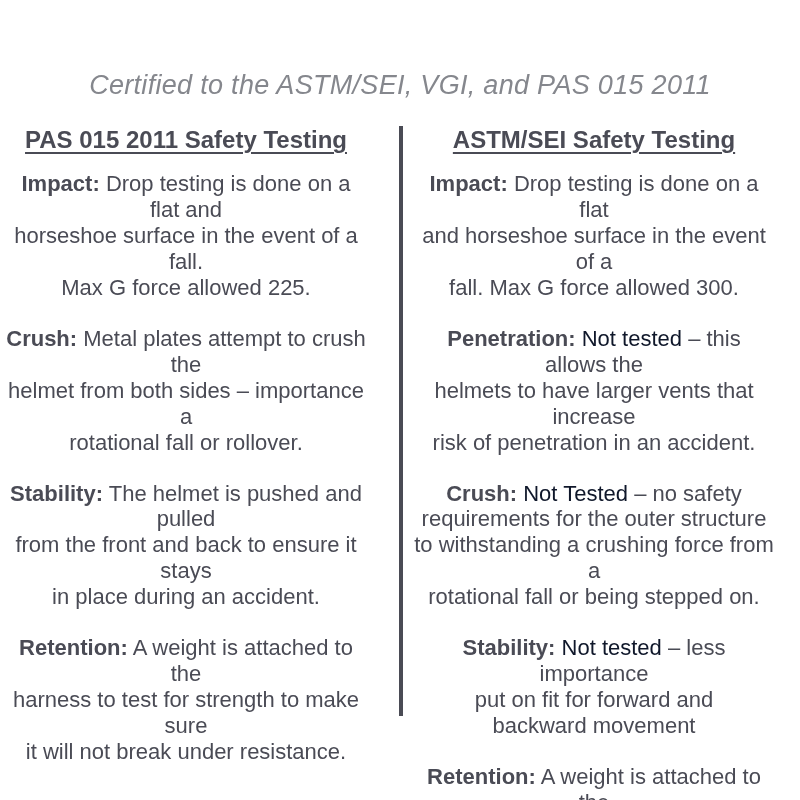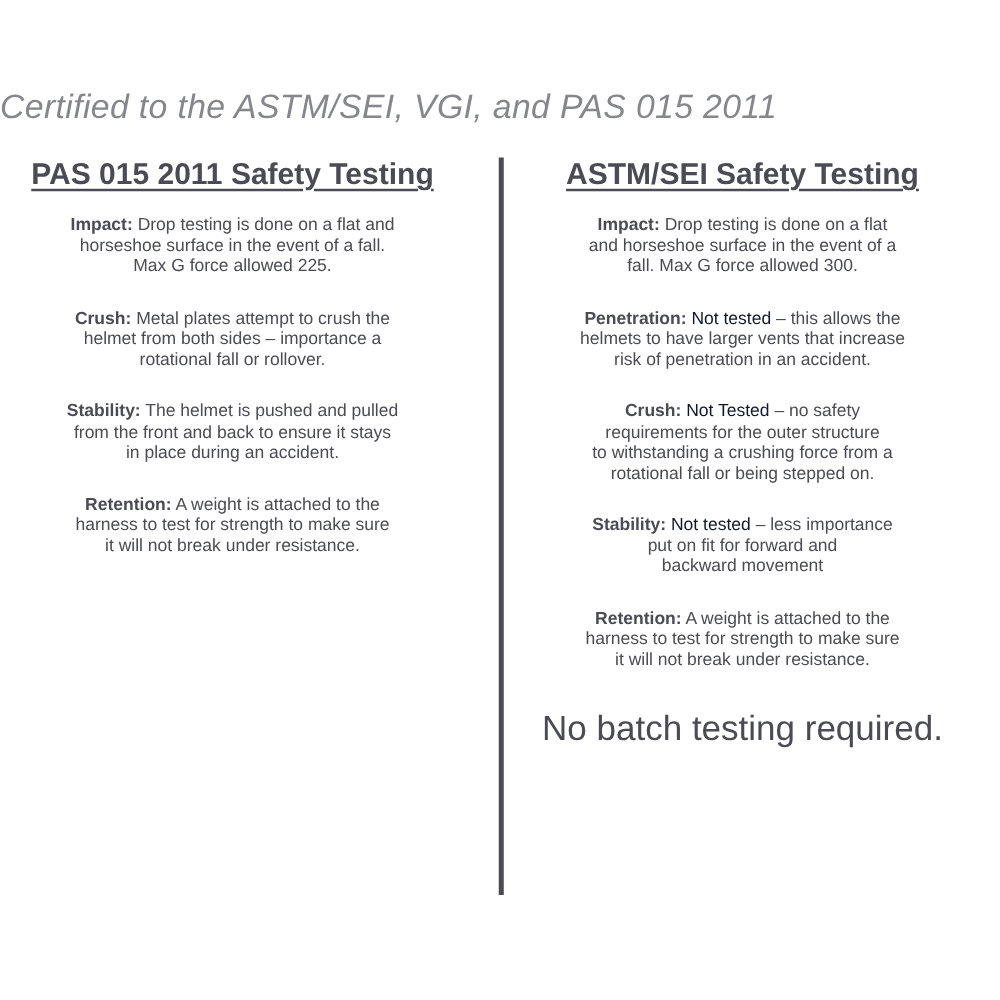--- a/index.html
+++ b/index.html
@@ -9,21 +9,21 @@
     height: 800px;
     background: #ffffff;
     font-family: "Liberation Sans", sans-serif;
     overflow: hidden;
   }
   .title {
     position: absolute;
     top: 70px;
     left: 0;
     width: 100%;
-    text-align: left;
+    text-align: center;
     font-style: italic;
     font-size: 27px;
     letter-spacing: 0.3px;
     color: #85878d;
     font-weight: 400;
   }
   .columns {
     position: absolute;
     top: 126px;
     left: 0;
@@ -51,21 +51,21 @@
     font-size: 24px;
     font-weight: bold;
     color: #4a4b55;
     text-decoration: underline;
     text-underline-offset: 4px;
     text-decoration-thickness: 2px;
   }
   p.section {
     margin: 0 0 25px 0;
     text-align: center;
-    font-size: 14px;
+    font-size: 22px;
     line-height: 1.18;
     color: #4a4b55;
     white-space: pre-line;
   }
   p.section strong { font-weight: bold; }
   .red { color: #0f172a; }
   p.nobatch {
     font-size: 28px;
     margin-top: 31px;
   }

